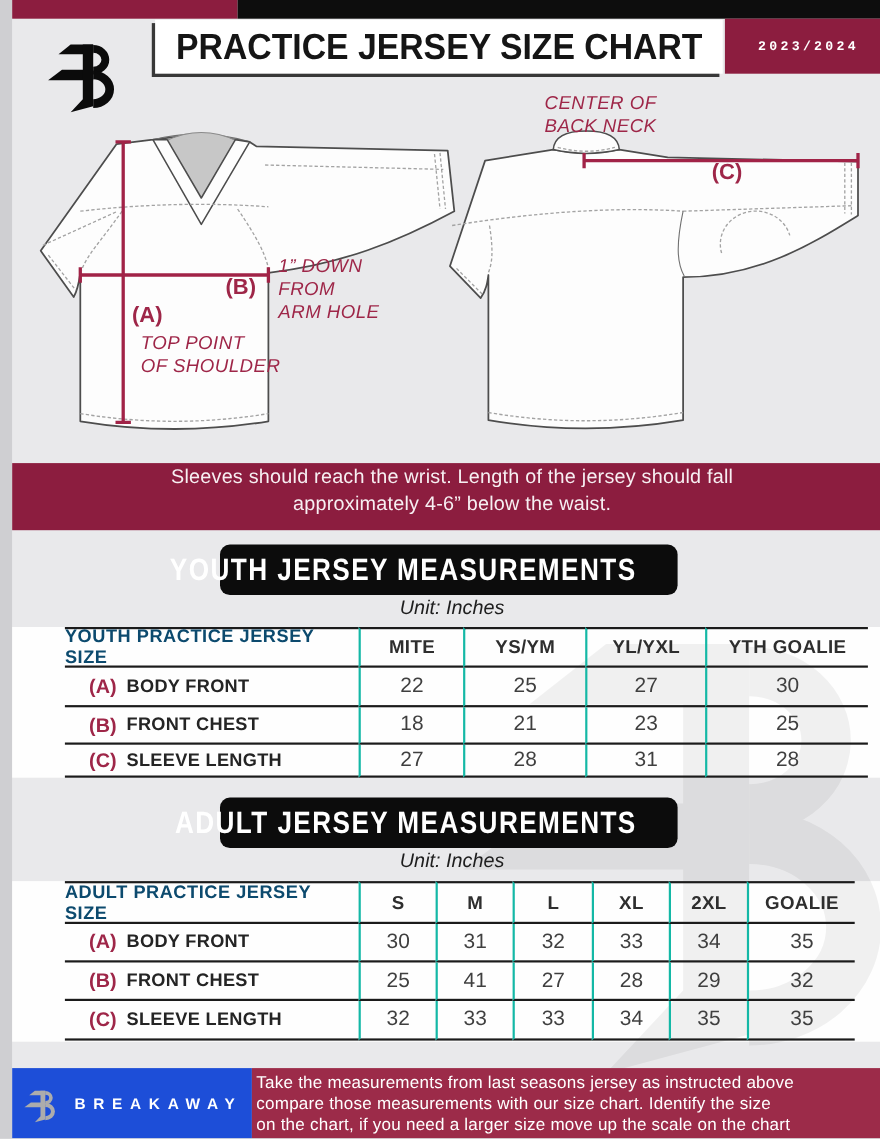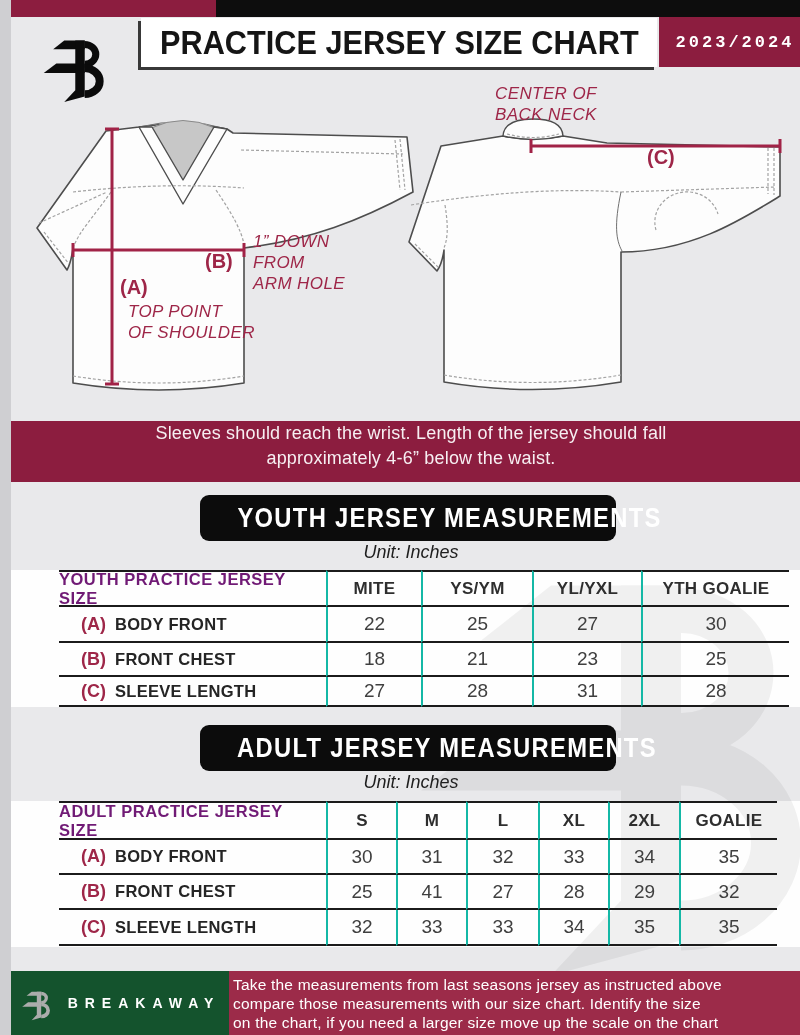--- a/index.html
+++ b/index.html
@@ -22,64 +22,64 @@
   .logo-top{position:absolute;left:28px;top:24px;width:82px;height:82px;color:#0B0B0B;z-index:3;}
   .logo-top svg{width:100%;height:100%;}
 
   .title-box{position:absolute;left:130px;top:18px;width:516px;height:49px;background:#FFFFFF;
              display:flex;align-items:center;justify-content:center;z-index:3;
              box-shadow:-3px 3px 0 rgba(25,25,25,.85);}
   .title-box span{font-size:33px;font-weight:700;color:#151515;transform:scaleX(.93);white-space:nowrap;}
 
   .season-box{position:absolute;left:648px;top:17px;width:152px;height:50px;background:#8C1D3F;
               display:flex;align-items:center;justify-content:center;z-index:3;}
-  .season-box span{font-family:"Liberation Mono",monospace;font-size:17px;font-weight:700;
+  .season-box span{font-family:"Liberation Mono",monospace;font-size:12px;font-weight:700;
                    color:#fff;letter-spacing:3px;white-space:nowrap;}
 
   .diagram-svg{position:absolute;left:0;top:80px;z-index:2;}
 
   .anno{position:absolute;color:#9E2648;z-index:3;white-space:pre-line;}
   .anno.key{font-weight:700;font-size:20px;}
   .anno.desc{font-style:italic;font-size:17px;line-height:21px;letter-spacing:.4px;}
   #a-key{left:109px;top:276px;} #a-desc{left:117px;top:301px;}
   #b-key{left:194px;top:250px;} #b-desc{left:242px;top:231px;}
   #c-key{left:636px;top:146px;} #c-desc{left:484px;top:83px;}
 
   .banner{position:absolute;left:0;top:421px;width:800px;height:61px;background:#8C1D3F;
           display:flex;align-items:flex-start;justify-content:center;z-index:2;}
   .banner div{color:#F7EFF2;font-size:18px;line-height:25px;text-align:center;
               white-space:pre-line;letter-spacing:.2px;}
 
   .section-bar{position:absolute;left:189px;width:416px;height:46px;background:#0C0C0C;border-radius:9px;
-               display:flex;align-items:center;justify-content:flex-start;z-index:2;}
+               display:flex;align-items:center;justify-content:flex-end;z-index:2;}
   .section-bar.youth{top:495px;} .section-bar.adult{top:725px;}
   .section-bar span{color:#fff;font-size:28px;font-weight:700;letter-spacing:1.5px;
                     transform:scaleX(.85);white-space:nowrap;}
 
   .unit{position:absolute;left:0;width:800px;text-align:center;font-style:italic;
         font-size:18px;color:#1E1E1E;z-index:2;}
   .unit.youth{top:542px;} .unit.adult{top:772px;}
 
   .size-table{position:absolute;left:48px;display:grid;z-index:2;}
   .size-table.youth{top:570px;grid-template-columns:267px 95px 111px 109px 148px;
                     grid-template-rows:37px 36px 34px 30px;}
   .size-table.adult{top:801px;grid-template-columns:267px 70px 70px 72px 70px 71px 98px;
                     grid-template-rows:39px 35px 35px 36px;}
   .cell{display:flex;align-items:center;justify-content:center;border-bottom:2px solid #1B1B1B;
         box-sizing:border-box;background:transparent;}
   .cell.r0{border-top:2px solid #1B1B1B;}
   .cell.vline{border-left:2px solid #14b8a6;}
   .cell.head{font-weight:700;font-size:17px;color:#2E2E2E;letter-spacing:.3px;}
-  .cell.label-head{font-weight:700;font-size:16.5px;color:#701a75;letter-spacing:.5px;}
+  .cell.label-head{font-weight:700;font-size:16.5px;color:#0c4a6e;letter-spacing:.5px;}
   .cell.row-label{justify-content:flex-start;padding-left:22px;gap:9px;}
   .cell.row-label .key{color:#9E2648;font-weight:700;font-size:18px;}
   .cell.row-label .lbl{font-size:16.5px;font-weight:700;color:#242424;letter-spacing:.3px;}
   .cell.val{font-size:19px;color:#3F3F3F;}
 
-  .footer-black{position:absolute;left:0;top:971px;width:218px;height:64px;background:#14532d;
+  .footer-black{position:absolute;left:0;top:971px;width:218px;height:64px;background:#1d4ed8;
                 display:flex;align-items:center;justify-content:center;gap:10px;z-index:2;text-align:right;}
   .footer-black .flogo{width:38px;height:38px;color:#ACACAC;}
   .brand{color:#FFFFFF;font-size:14px;font-weight:700;letter-spacing:7px;white-space:nowrap;}
   .footer-maroon{position:absolute;left:218px;top:971px;width:582px;height:64px;background:#9C2B49;
                  display:flex;align-items:center;z-index:2;}
   .footer-note{color:#FFFFFF;font-size:15.5px;line-height:19px;padding:0 10px 0 4px;
                white-space:pre-line;letter-spacing:.2px;}
 
   .jersey{fill:#FDFDFD;stroke:#4D4D4D;stroke-width:1.6;stroke-linejoin:round;}
   .stitch{fill:none;stroke:#A3A3A3;stroke-width:1.2;stroke-dasharray:3 2;}

